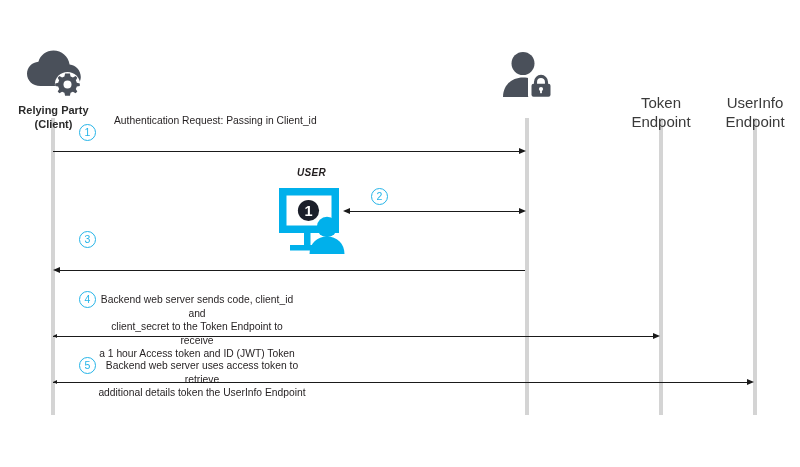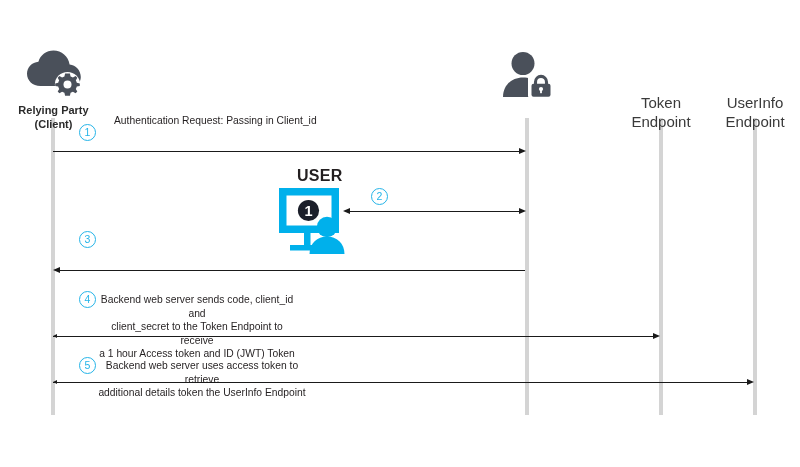--- a/index.html
+++ b/index.html
@@ -97,23 +97,24 @@
     height: 0;
     border-top: 2.6px solid transparent;
     border-bottom: 2.6px solid transparent;
     border-right: 4.5px solid #1a1a1a;
   }
 
   
   .user-label {
     position: absolute;
     font-weight: bold;
-    font-size: 16px;
+    font-size: 10px;
     color: #231f20;
     letter-spacing: 0.3px;
+    font-style: italic;
   }
 </style>
 </head>
 <body>
 
 <div id="canvas">
 
   <div class="lifeline" style="left:51px;"></div>
   <div class="lifeline" style="left:525px;"></div>
   <div class="lifeline" style="left:659px;"></div>

